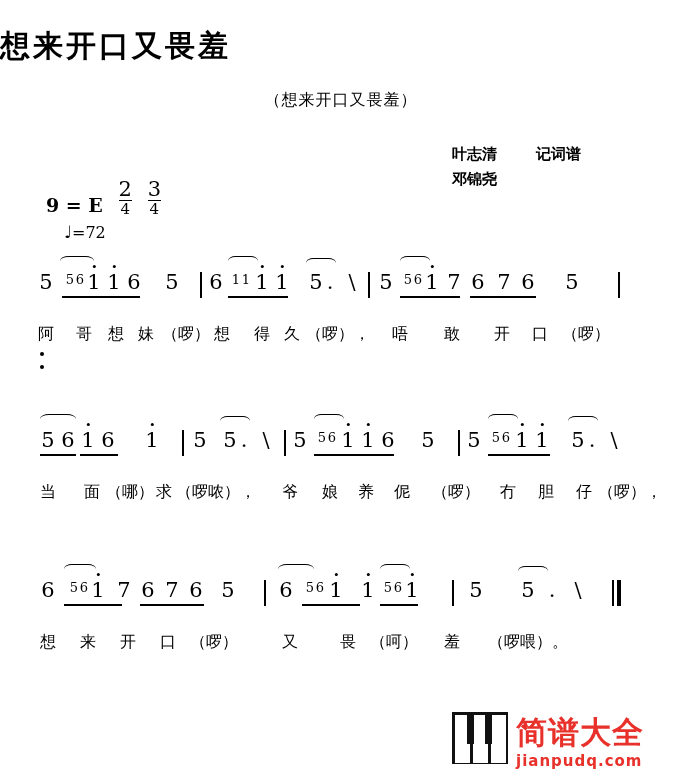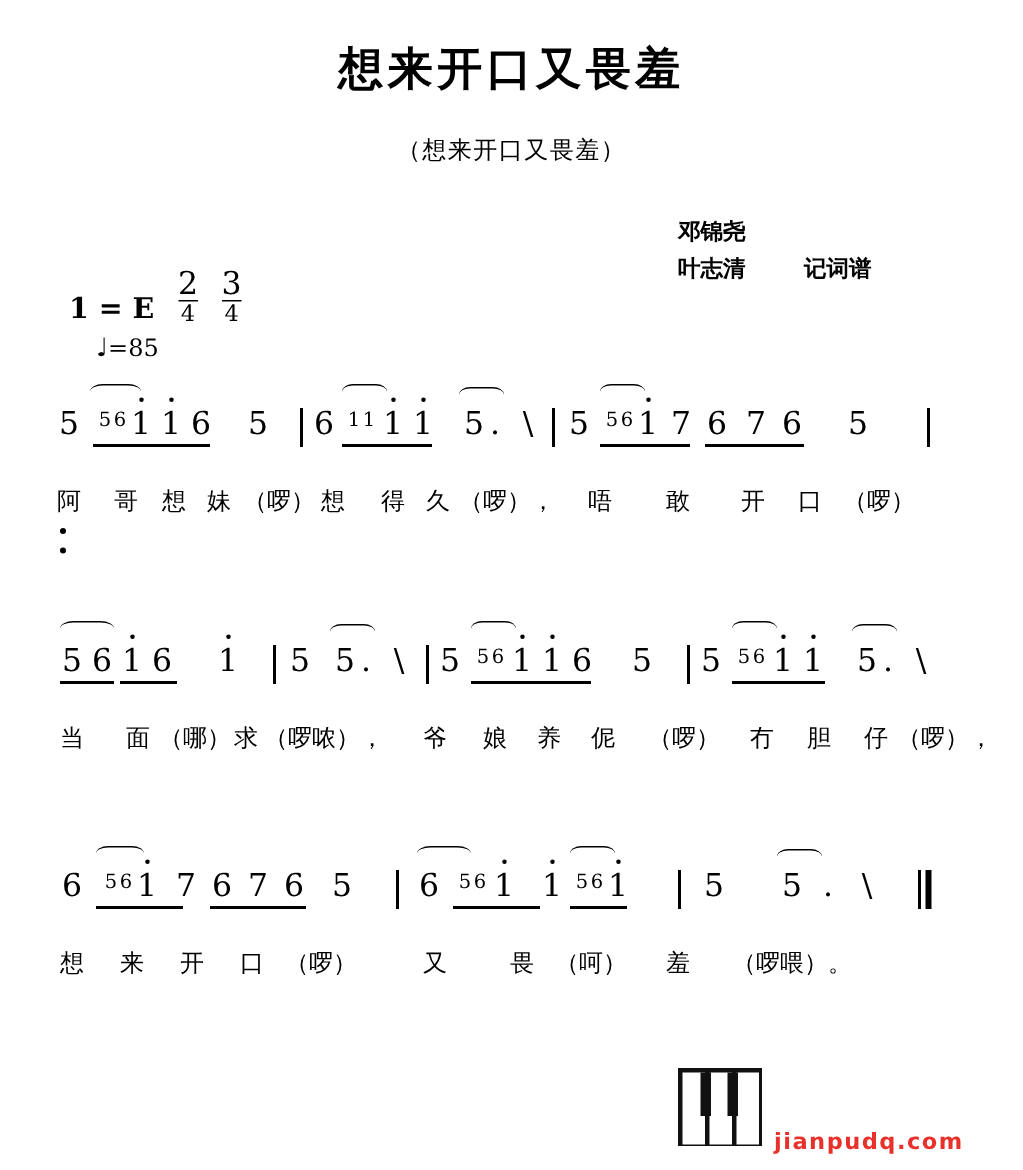--- a/index.html
+++ b/index.html
@@ -19,21 +19,21 @@
     position: relative;
     width: 682px;
     height: 780px;
   }
   
   .title {
     position: absolute;
     top: 26px;
     left: 0;
     width: 682px;
-    text-align: center;
+    text-align: left;
     font-family: "DejaVu Sans", sans-serif;
     font-weight: bold;
     font-size: 30px;
     letter-spacing: 3px;
   }
   .subtitle {
     position: absolute;
     top: 90px;
     left: 0;
     width: 682px;
@@ -269,41 +269,41 @@
 </head>
 <body>
 
 <div class="page">
 
   <div class="title">想来开口又畏羞</div>
   <div class="subtitle">（想来开口又畏羞）</div>
 
   <div class="credits">
     <div class="row">
+      <span class="name">叶志清</span><span class="role">记词谱</span>
+    </div>
+    <div class="row">
       <span class="name">邓锦尧</span><span class="role"></span>
     </div>
-    <div class="row">
-      <span class="name">叶志清</span><span class="role">记词谱</span>
-    </div>
   </div>
 
   <div class="keyblock">
-    <span class="one">1 = E</span>
+    <span class="one">9 = E</span>
     <span class="frac">
       <span class="num">2</span>
       <span class="den">4</span>
     </span>
     <span class="frac">
       <span class="num">3</span>
       <span class="den">4</span>
     </span>
   </div>
 
   <div class="tempo">
-    <span class="note">♩</span><span>=85</span>
+    <span class="note">♩</span><span>=72</span>
   </div>
 
   <div class="system sys1">
     <div class="notes">
       <span class="tok" style="left:46px;"><span class="num">5</span></span>
       <span class="tok" style="left:70px;top:-5px;"><span class="num sml">5</span></span>
       <span class="tok" style="left:80px;top:-5px;"><span class="num sml">6</span></span>
       <span class="tok" style="left:94px;"><span class="num dot-up">1</span></span>
       <span class="tok" style="left:114px;"><span class="num dot-up">1</span></span>
       <span class="tok" style="left:134px;"><span class="num">6</span></span>
@@ -480,16 +480,17 @@
   </div>
 
   <div class="footer">
     <div class="piano">
       <span class="wk k1"></span>
         <span class="wk k2"></span>
         <span class="wk k3"></span>
       <span class="bk b1"></span>
         <span class="bk b2"></span>
     </div>
+    <div class="brand">简谱大全</div>
     <div class="brand-sub">jianpudq.com</div>
   </div>
 
 </div>
 
 </body></html>

